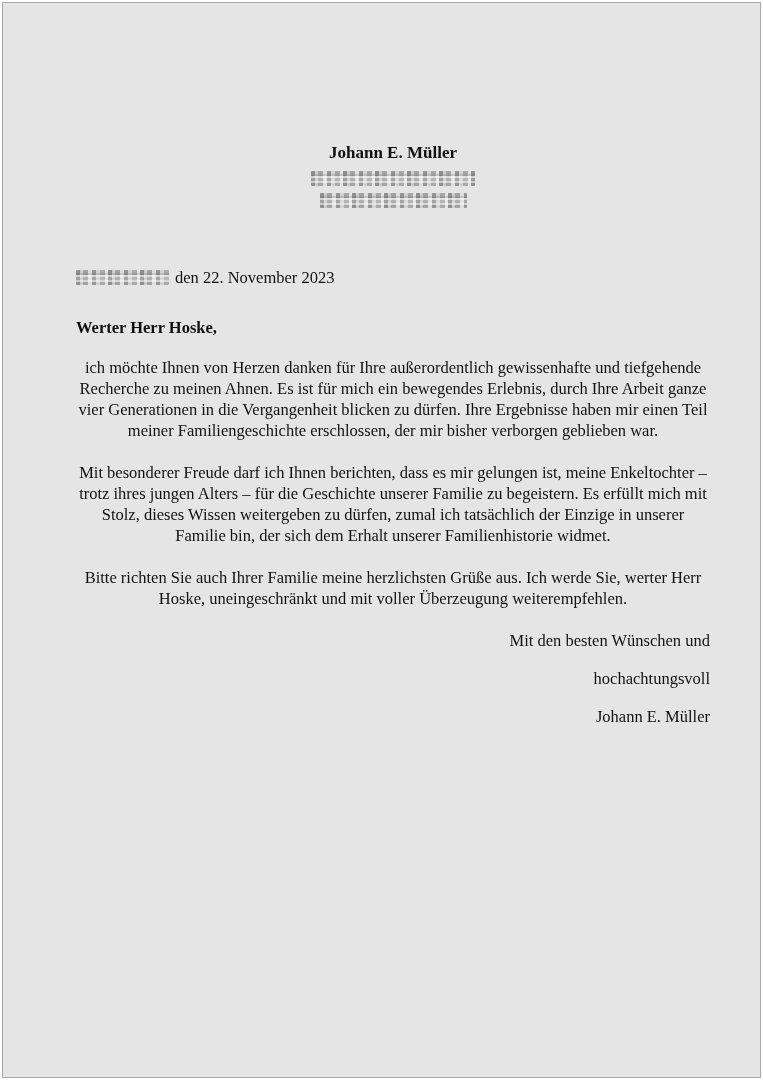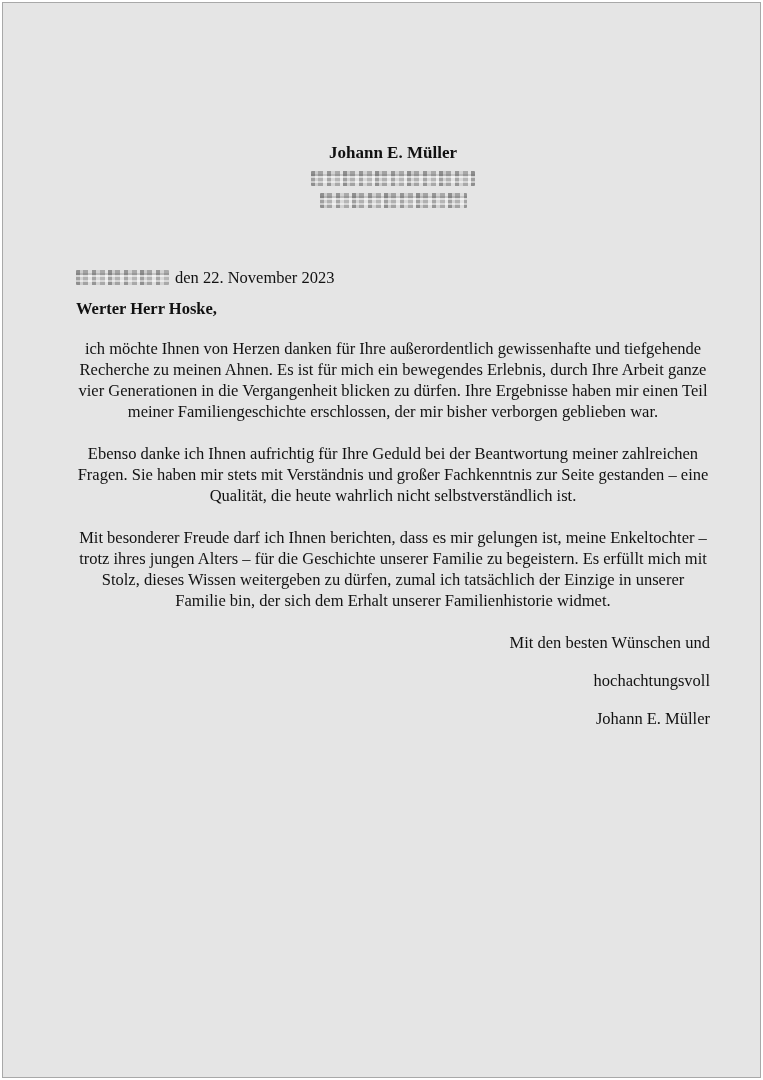--- a/index.html
+++ b/index.html
@@ -68,21 +68,21 @@
   .dateline {
     margin-top: 59px;
   }
   .redact.place {
     width: 93px;
     vertical-align: -2px;
     margin-right: 6px;
   }
   .salutation {
     font-weight: bold;
-    margin-top: 10px;
+    margin-top: 29px;
   }
   .content p {
     margin: 19px 0 0 0;
     text-align: center;
   }
   .content p + p { margin-top: 21px; }
   .closing { margin-top: 21px; text-align: right; }
   .closing-2 { margin-top: 17px; }
   .signature { margin-top: 17px; }
 </style>
@@ -103,24 +103,24 @@
     </div>
 
     <div class="dateline">
       <span class="redact place"></span><span>den 22. November 2023</span>
     </div>
 
     <div class="salutation">Werter Herr Hoske,</div>
 
     <p>ich möchte Ihnen von Herzen danken für Ihre außerordentlich gewissenhafte und tiefgehende Recherche zu meinen Ahnen. Es ist für mich ein bewegendes Erlebnis, durch Ihre Arbeit ganze vier Generationen in die Vergangenheit blicken zu dürfen. Ihre Ergebnisse haben mir einen Teil meiner Familiengeschichte erschlossen, der mir bisher verborgen geblieben war.</p>
 
-    <p>Ebenso danke ich Ihnen aufrichtig für Ihre Geduld bei der Beantwortung meiner zahlreichen Fragen. Sie haben mir stets mit Verständnis und großer Fachkenntnis zur Seite gestanden – eine Qualität, die heute wahrlich nicht selbstverständlich ist.</p>
 
     <p>Mit besonderer Freude darf ich Ihnen berichten, dass es mir gelungen ist, meine Enkeltochter – trotz ihres jungen Alters – für die Geschichte unserer Familie zu begeistern. Es erfüllt mich mit Stolz, dieses Wissen weitergeben zu dürfen, zumal ich tatsächlich der Einzige in unserer Familie bin, der sich dem Erhalt unserer Familienhistorie widmet.</p>
 
+    <p>Bitte richten Sie auch Ihrer Familie meine herzlichsten Grüße aus. Ich werde Sie, werter Herr Hoske, uneingeschränkt und mit voller Überzeugung weiterempfehlen.</p>
 
     <div class="closing closing-1">Mit den besten Wünschen und</div>
 
     <div class="closing closing-2">hochachtungsvoll</div>
 
     <div class="closing signature">Johann E. Müller</div>
 
   </div>
 </div>
 

